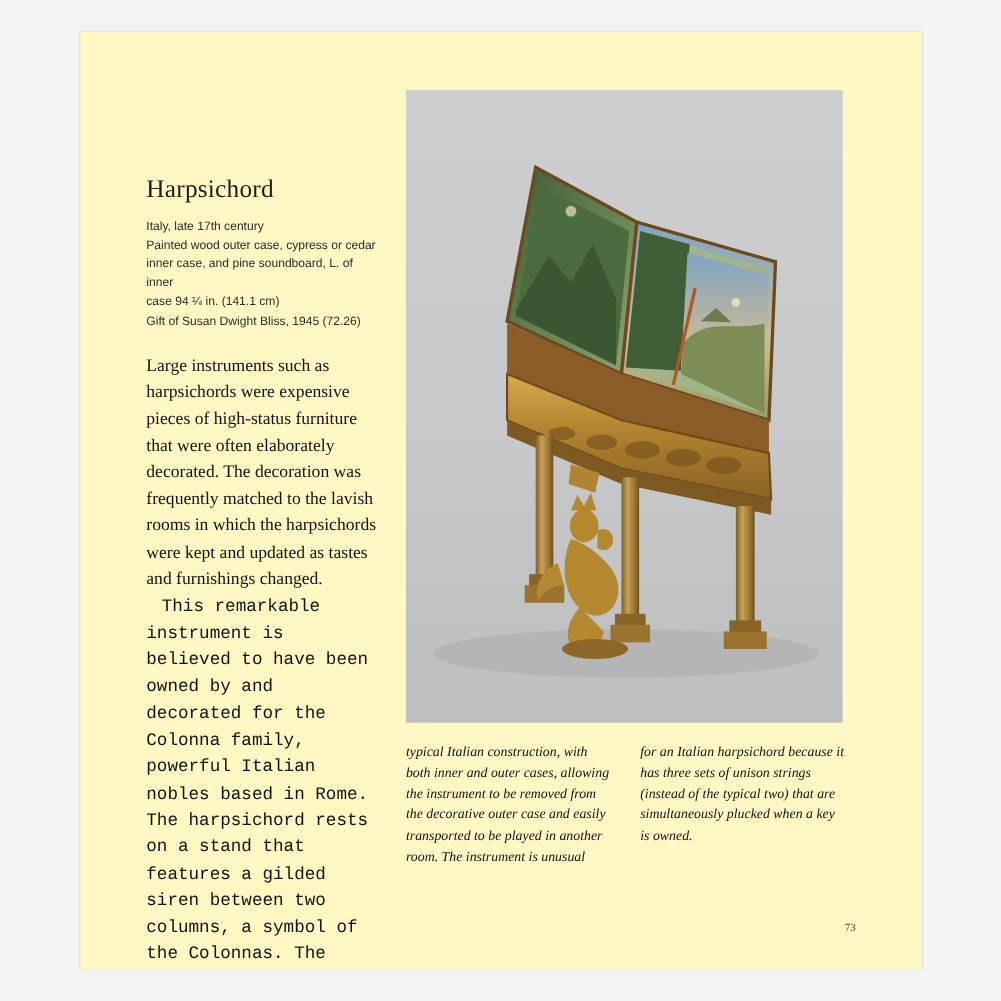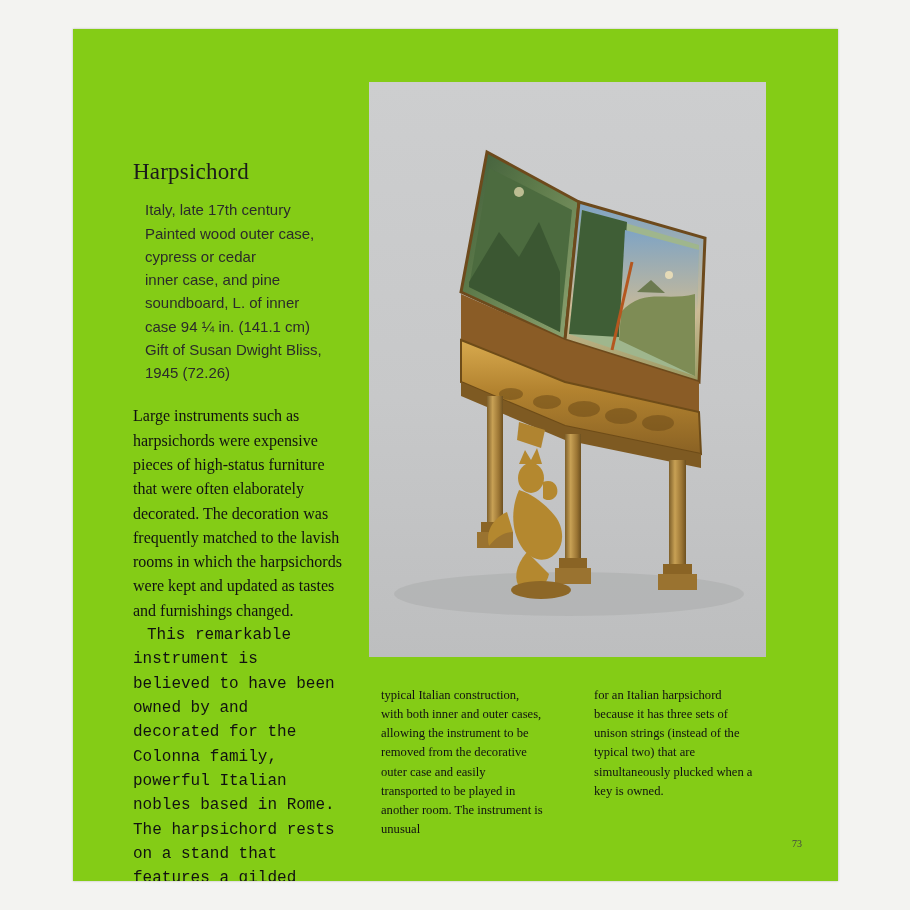--- a/index.html
+++ b/index.html
@@ -19,21 +19,21 @@
     width: 910px;
     height: 910px;
     background: #f3f3f1;
   }
   .page {
     position: absolute;
     left: 73px;
     top: 29px;
     width: 765px;
     height: 852px;
-    background: #84cc16;
+    background: #fef9c3;
     box-shadow: 0 0 2px rgba(0,0,0,0.25);
     overflow: hidden;
   }
   
   .left-col {
     position: absolute;
     left: 60px;
     top: 130px;
     width: 210px;
   }
@@ -41,24 +41,24 @@
     font-family: "Liberation Serif", serif;
     font-size: 23px;
     font-weight: 400;
     letter-spacing: 0.2px;
     color: #1b1b1b;
     margin: 0 0 14px 0;
     line-height: 1.1;
   }
   .caption {
     font-family: "Liberation Sans", sans-serif;
-    font-size: 15px;
+    font-size: 11px;
     line-height: 1.55;
     color: #2b2b2b;
-    margin: 0 0 20px 12px;
+    margin: 0 0 20px 0;
   }
   .caption div { white-space: normal; }
   .body-text {
     font-family: "Liberation Serif", serif;
     font-size: 16px;
     line-height: 1.52;
     color: #111111;
     text-align: left;
   }
   .body-text p { margin: 0; }
@@ -85,25 +85,25 @@
     display: flex;
     gap: 26px;
   }
   .bottom-col {
     width: 187px;
     font-family: "Liberation Serif", serif;
     font-size: 12.6px;
     line-height: 1.52;
     color: #111111;
   }
-  .bottom-col p { margin: 12px; }
+  .bottom-col p { margin: 0; font-style: italic; }
 
   .folio {
     position: absolute;
-    right: 36px;
+    right: 60px;
     bottom: 32px;
     font-family: "Liberation Serif", serif;
     font-size: 10px;
     color: #444;
   }
 </style>
 </head>
 <body>
 
 <div class="page-frame">

